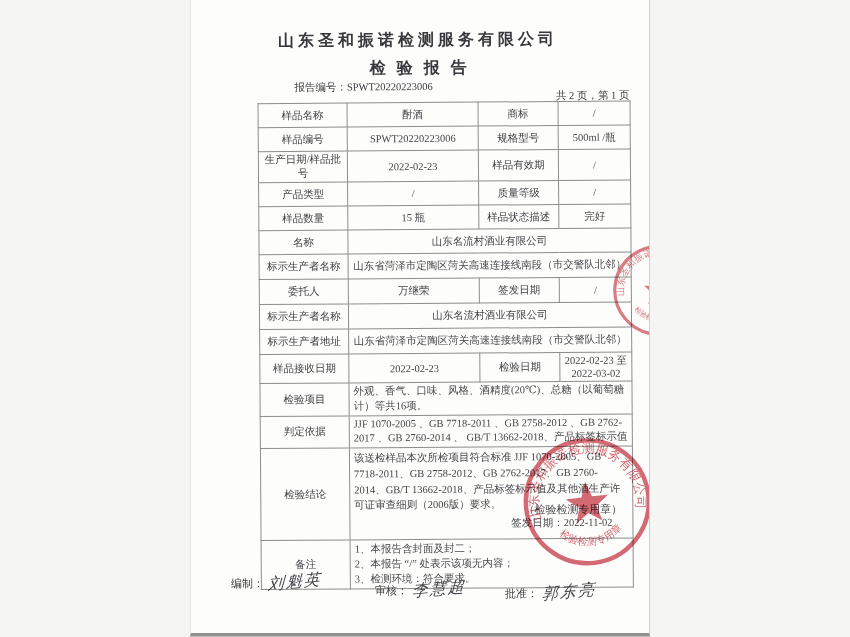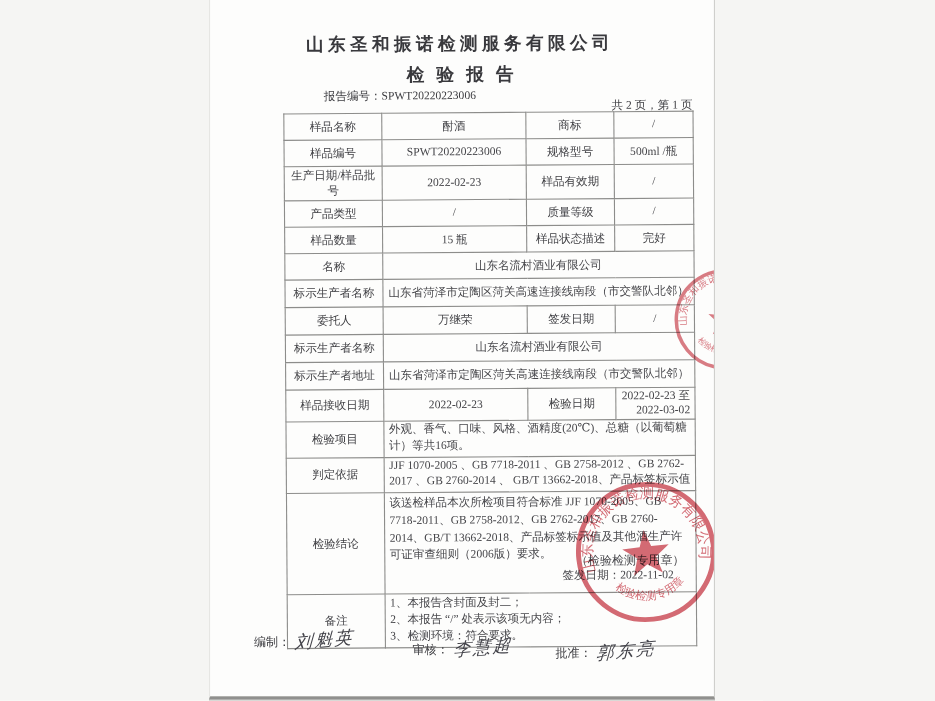--- a/index.html
+++ b/index.html
@@ -25,21 +25,21 @@
   .meta .rno{position:absolute;left:2px;top:0;margin-left:35px;}
   .meta .pinfo{position:absolute;right:0;top:10px;}
   table.report{
     position:absolute;left:68px;top:102px;width:372px;
     border-collapse:collapse;table-layout:fixed;
     font-size:10.5px;color:#46464a;
   }
   td{border:1px solid #8d8d8b;padding:1px 4px;text-align:center;vertical-align:middle;overflow:hidden;}
   td.lbl{font-size:10.5px;color:#3f3f43;text-align:center;}
   td.left{text-align:left;}
-  td.pre{white-space:pre-line;line-height:1.25;text-align:right;}
+  td.pre{white-space:pre-line;line-height:1.25;}
   .rmk{ text-align:left;line-height:1.45;}
   .concl-wrap{position:relative;height:100%;}
   .concl-text{text-align:left;line-height:1.5;padding-top:1px;}
   .seal-note{position:absolute;right:6px;top:54px;font-size:11px;}
   .issue-date{position:absolute;right:16px;top:68px;font-size:10.5px;}
   .sigrow{position:absolute;left:0;top:563px;width:458px;height:50px;font-size:11px;}
   .sig{position:absolute;white-space:nowrap;}
   .sig .name{
     display:inline-block;font-style:italic;font-size:16px;letter-spacing:2px;
     transform:rotate(-5deg) skewX(-8deg);color:#43434a;margin-left:4px;

